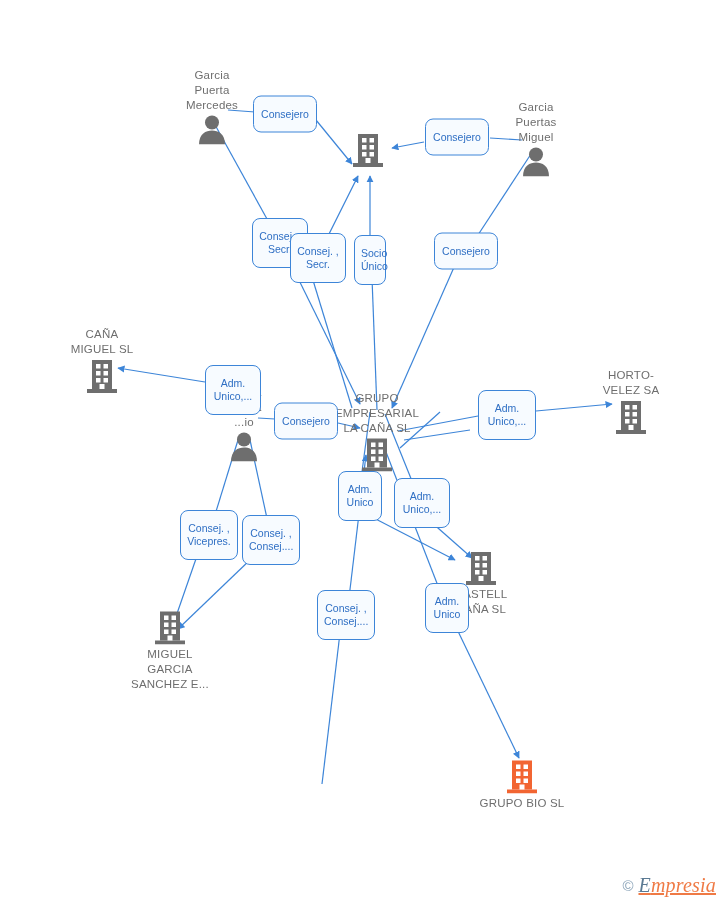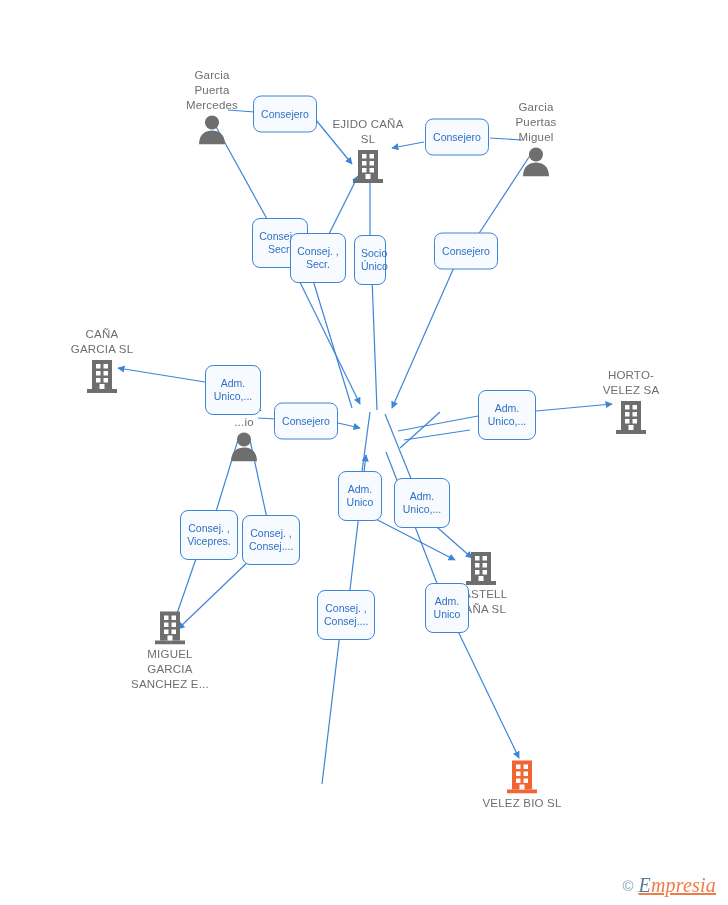--- a/index.html
+++ b/index.html
@@ -153,22 +153,20 @@
 Mercedes</span>
     <span class="glyph">
       <svg width="32" height="30" viewBox="0 0 32 30">
           <circle cx="16" cy="8" r="7" fill="#6e6e6e"></circle>
           <path d="M3 30 C3 19 10 16 16 16 C22 16 29 19 29 30 Z" fill="#6e6e6e"></path>
         </svg>
     </span>
   </div>
 
   <div class="node label-above" style="left:368px; top:150px;">
-    <span class="caption">EJIDO CAÑA
-SL</span>
     <span class="glyph">
       <svg width="32" height="34" viewBox="0 0 32 34">
           <rect x="6" y="1" width="20" height="29" fill="#6e6e6e"></rect>
           <rect x="1" y="30" width="30" height="4" fill="#6e6e6e"></rect>
           <rect x="10" y="5" width="4.5" height="4.5" fill="#fff"></rect>
           <rect x="17.5" y="5" width="4.5" height="4.5" fill="#fff"></rect>
           <rect x="10" y="12" width="4.5" height="4.5" fill="#fff"></rect>
           <rect x="17.5" y="12" width="4.5" height="4.5" fill="#fff"></rect>
           <rect x="10" y="19" width="4.5" height="4.5" fill="#fff"></rect>
           <rect x="17.5" y="19" width="4.5" height="4.5" fill="#fff"></rect>
@@ -184,21 +182,21 @@
     <span class="glyph">
       <svg width="32" height="30" viewBox="0 0 32 30">
           <circle cx="16" cy="8" r="7" fill="#6e6e6e"></circle>
           <path d="M3 30 C3 19 10 16 16 16 C22 16 29 19 29 30 Z" fill="#6e6e6e"></path>
         </svg>
     </span>
   </div>
 
   <div class="node label-above" style="left:102px; top:360px;">
     <span class="caption">CAÑA
-GARCIA  SL</span>
+MIGUEL  SL</span>
     <span class="glyph">
       <svg width="32" height="34" viewBox="0 0 32 34">
           <rect x="6" y="1" width="20" height="29" fill="#6e6e6e"></rect>
           <rect x="1" y="30" width="30" height="4" fill="#6e6e6e"></rect>
           <rect x="10" y="5" width="4.5" height="4.5" fill="#fff"></rect>
           <rect x="17.5" y="5" width="4.5" height="4.5" fill="#fff"></rect>
           <rect x="10" y="12" width="4.5" height="4.5" fill="#fff"></rect>
           <rect x="17.5" y="12" width="4.5" height="4.5" fill="#fff"></rect>
           <rect x="10" y="19" width="4.5" height="4.5" fill="#fff"></rect>
           <rect x="17.5" y="19" width="4.5" height="4.5" fill="#fff"></rect>
@@ -212,20 +210,38 @@
 Puerta
 ...io</span>
     <span class="glyph">
       <svg width="32" height="30" viewBox="0 0 32 30">
           <circle cx="16" cy="8" r="7" fill="#6e6e6e"></circle>
           <path d="M3 30 C3 19 10 16 16 16 C22 16 29 19 29 30 Z" fill="#6e6e6e"></path>
         </svg>
     </span>
   </div>
 
+  <div class="node label-above" style="left:377px; top:431px;">
+    <span class="caption">GRUPO
+EMPRESARIAL
+LA CAÑA  SL</span>
+    <span class="glyph">
+      <svg width="32" height="34" viewBox="0 0 32 34">
+          <rect x="6" y="1" width="20" height="29" fill="#6e6e6e"></rect>
+          <rect x="1" y="30" width="30" height="4" fill="#6e6e6e"></rect>
+          <rect x="10" y="5" width="4.5" height="4.5" fill="#fff"></rect>
+          <rect x="17.5" y="5" width="4.5" height="4.5" fill="#fff"></rect>
+          <rect x="10" y="12" width="4.5" height="4.5" fill="#fff"></rect>
+          <rect x="17.5" y="12" width="4.5" height="4.5" fill="#fff"></rect>
+          <rect x="10" y="19" width="4.5" height="4.5" fill="#fff"></rect>
+          <rect x="17.5" y="19" width="4.5" height="4.5" fill="#fff"></rect>
+          <rect x="13.5" y="25" width="5" height="5" fill="#fff"></rect>
+        </svg>
+    </span>
+  </div>
 
   <div class="node label-above" style="left:631px; top:401px;text-align:center;">
     <span class="caption">HORTO-
 VELEZ SA</span>
     <span class="glyph">
       <svg width="32" height="34" viewBox="0 0 32 34">
           <rect x="6" y="1" width="20" height="29" fill="#6e6e6e"></rect>
           <rect x="1" y="30" width="30" height="4" fill="#6e6e6e"></rect>
           <rect x="10" y="5" width="4.5" height="4.5" fill="#fff"></rect>
           <rect x="17.5" y="5" width="4.5" height="4.5" fill="#fff"></rect>
@@ -283,21 +299,21 @@
           <rect x="1" y="30" width="30" height="4" fill="#f26532"></rect>
           <rect x="10" y="5" width="4.5" height="4.5" fill="#fff"></rect>
           <rect x="17.5" y="5" width="4.5" height="4.5" fill="#fff"></rect>
           <rect x="10" y="12" width="4.5" height="4.5" fill="#fff"></rect>
           <rect x="17.5" y="12" width="4.5" height="4.5" fill="#fff"></rect>
           <rect x="10" y="19" width="4.5" height="4.5" fill="#fff"></rect>
           <rect x="17.5" y="19" width="4.5" height="4.5" fill="#fff"></rect>
           <rect x="13.5" y="25" width="5" height="5" fill="#fff"></rect>
         </svg>
     </span>
-    <span class="caption">VELEZ BIO  SL</span>
+    <span class="caption">GRUPO BIO  SL</span>
   </div>
 
   <div class="edge-label" style="left:285px; top:114px; width:64px;">Consejero</div>
   <div class="edge-label" style="left:457px; top:137px; width:64px;">Consejero</div>
   <div class="edge-label" style="left:280px; top:243px; width:56px;">Consej. ,
 Secr.</div>
   <div class="edge-label" style="left:318px; top:258px; width:56px;">Consej. ,
 Secr.</div>
   <div class="edge-label" style="left:370px; top:260px; width:32px;">Socio
 Único</div>

